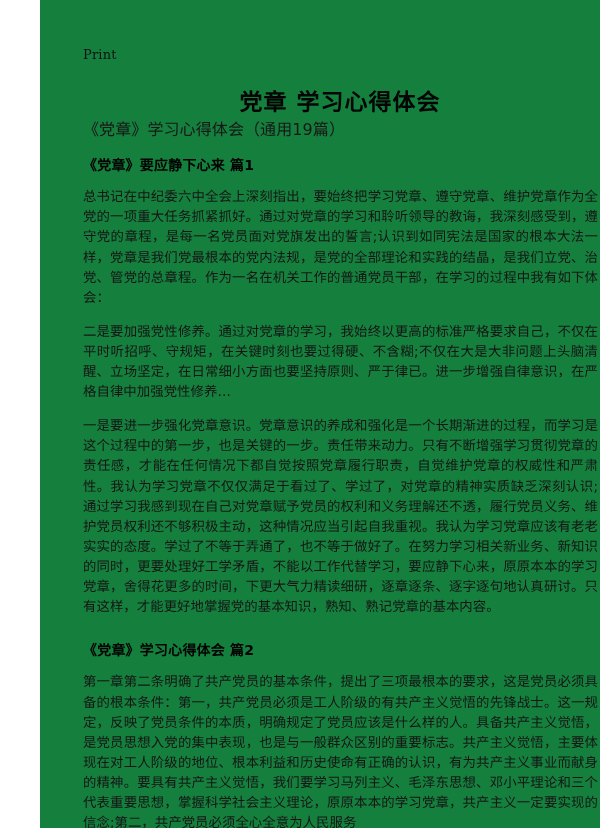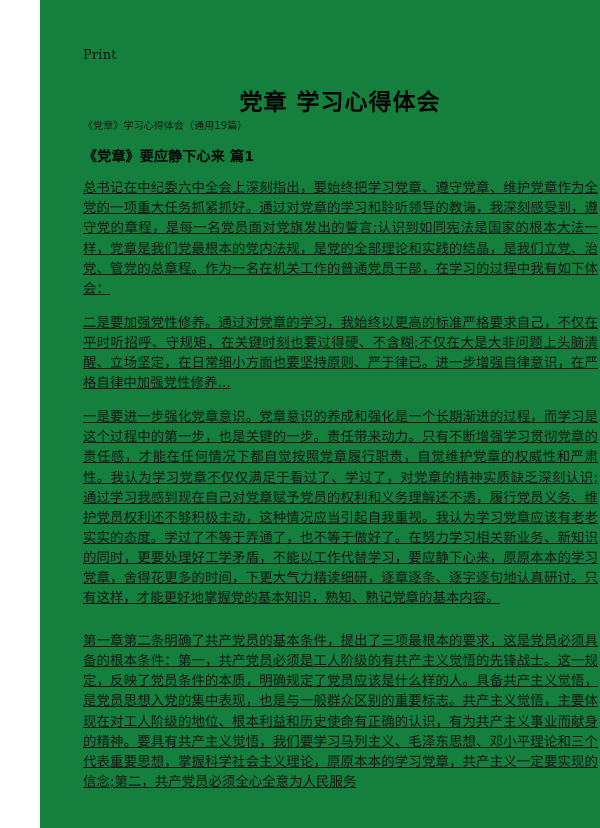--- a/index.html
+++ b/index.html
@@ -58,21 +58,21 @@
 
   
   .content {
     position: absolute;
     left: 43px;
     top: 118px;
     width: 515px;
   }
 
   .subtitle {
-    font-size: 10px;
+    font-size: 16px;
     line-height: 1.5;
     color: #171717;
     margin: 0 0 13px 0;
     letter-spacing: 0.1px;
   }
 
   .section-heading {
     font-size: 14px;
     font-weight: 700;
     color: #020202;
@@ -83,21 +83,20 @@
 
   .para {
     font-size: 13.4px;
     line-height: 20.1px;
     color: #151515;
     margin: 0 0 14px 0;
     text-align: justify;
     text-justify: inter-ideograph;
     letter-spacing: 0.05px;
     word-break: break-all;
-    text-decoration: underline;
   }
   .para:last-child {
     margin-bottom: 0;
   }
   .block-gap {
     height: 9px;
   }
 </style>
 </head>
 <body>
@@ -117,17 +116,18 @@
     <h2 class="section-heading">《党章》要应静下心来 篇1</h2>
 
     <p class="para">总书记在中纪委六中全会上深刻指出，要始终把学习党章、遵守党章、维护党章作为全党的一项重大任务抓紧抓好。通过对党章的学习和聆听领导的教诲，我深刻感受到，遵守党的章程，是每一名党员面对党旗发出的誓言;认识到如同宪法是国家的根本大法一样，党章是我们党最根本的党内法规，是党的全部理论和实践的结晶，是我们立党、治党、管党的总章程。作为一名在机关工作的普通党员干部，在学习的过程中我有如下体会：</p>
 
     <p class="para">二是要加强党性修养。通过对党章的学习，我始终以更高的标准严格要求自己，不仅在平时听招呼、守规矩，在关键时刻也要过得硬、不含糊;不仅在大是大非问题上头脑清醒、立场坚定，在日常细小方面也要坚持原则、严于律已。进一步增强自律意识，在严格自律中加强党性修养…</p>
 
     <p class="para">一是要进一步强化党章意识。党章意识的养成和强化是一个长期渐进的过程，而学习是这个过程中的第一步，也是关键的一步。责任带来动力。只有不断增强学习贯彻党章的责任感，才能在任何情况下都自觉按照党章履行职责，自觉维护党章的权威性和严肃性。我认为学习党章不仅仅满足于看过了、学过了，对党章的精神实质缺乏深刻认识;通过学习我感到现在自己对党章赋予党员的权利和义务理解还不透，履行党员义务、维护党员权利还不够积极主动，这种情况应当引起自我重视。我认为学习党章应该有老老实实的态度。学过了不等于弄通了，也不等于做好了。在努力学习相关新业务、新知识的同时，更要处理好工学矛盾，不能以工作代替学习，要应静下心来，原原本本的学习党章，舍得花更多的时间，下更大气力精读细研，逐章逐条、逐字逐句地认真研讨。只有这样，才能更好地掌握党的基本知识，熟知、熟记党章的基本内容。</p>
 
     <div class="block-gap"></div>
 
+    <h2 class="section-heading">《党章》学习心得体会 篇2</h2>
 
     <p class="para">第一章第二条明确了共产党员的基本条件，提出了三项最根本的要求，这是党员必须具备的根本条件：第一，共产党员必须是工人阶级的有共产主义觉悟的先锋战士。这一规定，反映了党员条件的本质，明确规定了党员应该是什么样的人。具备共产主义觉悟，是党员思想入党的集中表现，也是与一般群众区别的重要标志。共产主义觉悟，主要体现在对工人阶级的地位、根本利益和历史使命有正确的认识，有为共产主义事业而献身的精神。要具有共产主义觉悟，我们要学习马列主义、毛泽东思想、邓小平理论和三个代表重要思想，掌握科学社会主义理论，原原本本的学习党章，共产主义一定要实现的信念;第二，共产党员必须全心全意为人民服务</p>
 
   </div>
 </div>
 
 </body></html>

